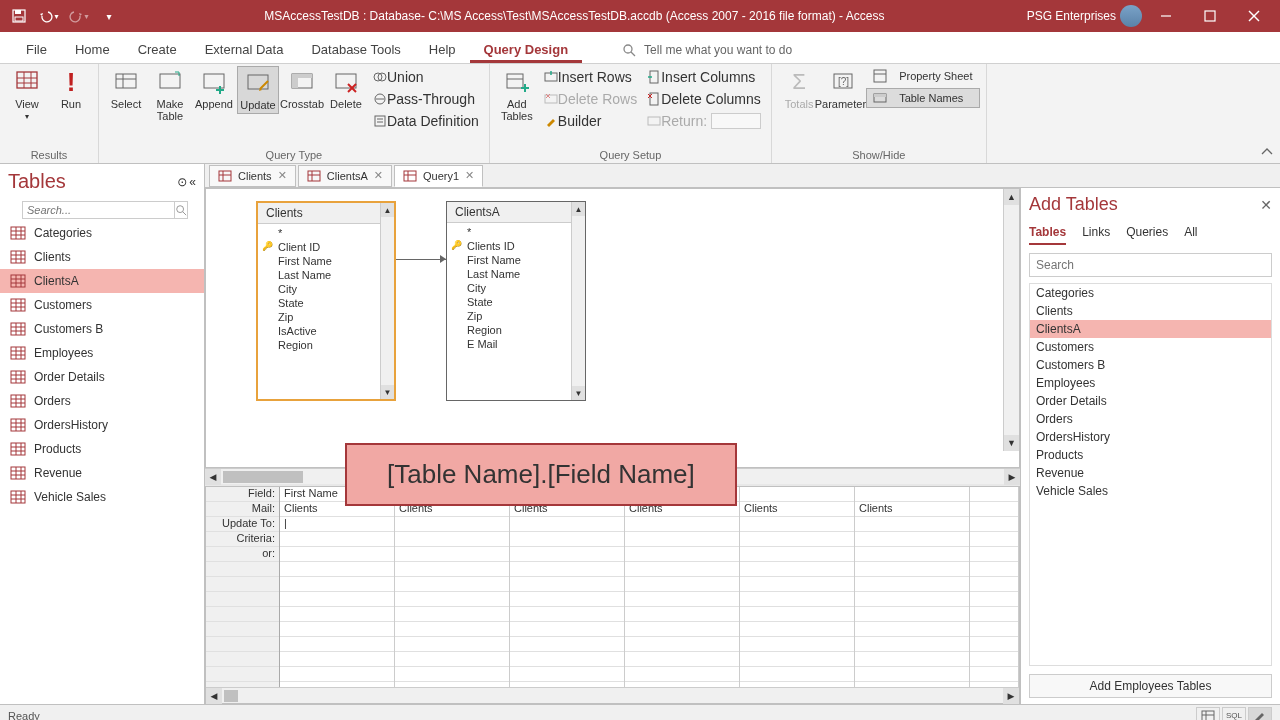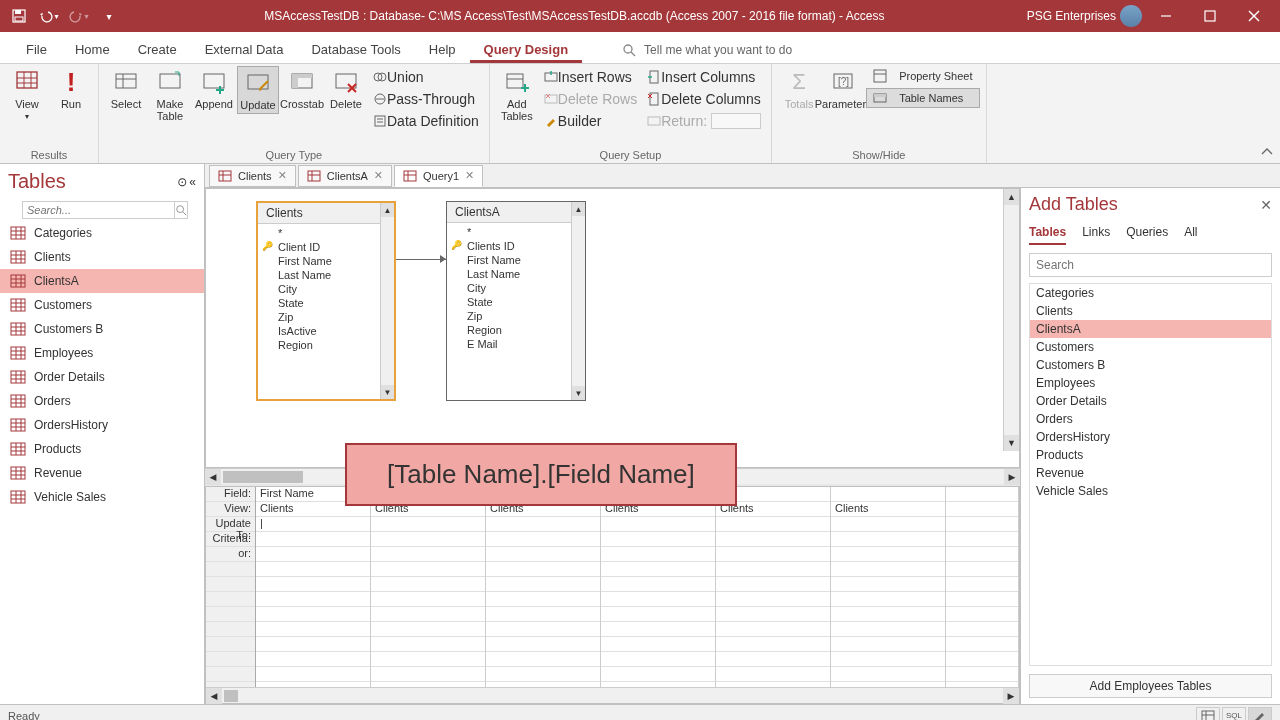--- a/index.html
+++ b/index.html
@@ -73,21 +73,21 @@
 .designer-hscroll { height: 16px; background: #f0f0f0; border-top: 1px solid #ccc; display: flex; align-items: center; }
 .designer-hscroll .arr { width: 16px; height: 16px; display: flex; align-items: center; justify-content: center; font-size: 9px; cursor: pointer; background: #e0e0e0; }
 .designer-hscroll .thumb { width: 80px; height: 12px; background: #c0c0c0; margin: 0 2px; }
 
 
 .callout { position: absolute; background: #f1a8a4; border: 2px solid #a4373a; padding: 14px 40px; font-size: 26px; font-weight: 400; color: #333; z-index: 10; }
 
 
 .qbe-wrap { flex: 1; background: #fff; border: 1px solid #c0c0c0; display: flex; flex-direction: column; margin-top: 2px; position: relative; }
 .qbe { display: flex; flex: 1; }
-.qbe-labels { width: 50px; border-right: 1px solid #aaa; background: #f0f0f0; }
+.qbe-labels { width: 74px; border-right: 1px solid #aaa; background: #f0f0f0; }
 .qbe-labels div { height: 15px; text-align: right; padding: 0 4px; font-size: 11px; border-bottom: 1px solid #e0e0e0; }
 .qbe-cols { flex: 1; display: flex; overflow: hidden; }
 .qbe-col { width: 115px; border-right: 1px solid #ccc; }
 .qbe-col div { height: 15px; padding: 0 4px; font-size: 11px; border-bottom: 1px solid #e0e0e0; overflow: hidden; white-space: nowrap; }
 .qbe-col.fill div { border-bottom: 1px solid #e0e0e0; }
 .qbe-hscroll { height: 16px; background: #f0f0f0; border-top: 1px solid #ccc; display: flex; align-items: center; }
 .qbe-hscroll .arr { width: 16px; height: 16px; display: flex; align-items: center; justify-content: center; font-size: 9px; cursor: pointer; background: #e0e0e0; }
 
 
 .add-pane { width: 260px; border-left: 1px solid #c0c0c0; background: #fff; display: flex; flex-direction: column; padding: 6px 8px; }
@@ -649,21 +649,21 @@
             <div style="flex:1"></div>
             <div class="arr">▶</div>
           </div>
 
         <div class="callout" style="left:140px;top:255px">[Table Name].[Field Name]</div>
 
         <div class="qbe-wrap">
           <div class="qbe">
             <div class="qbe-labels" id="qbe-labels">
                 <div>Field:</div>
-                <div>View:</div>
+                <div>Mail:</div>
                 <div>Update To:</div>
                 <div>Criteria:</div>
                 <div>or:</div>
                 <div></div>
                 <div></div>
                 <div></div>
                 <div></div>
                 <div></div>
                 <div></div>
                 <div></div>

